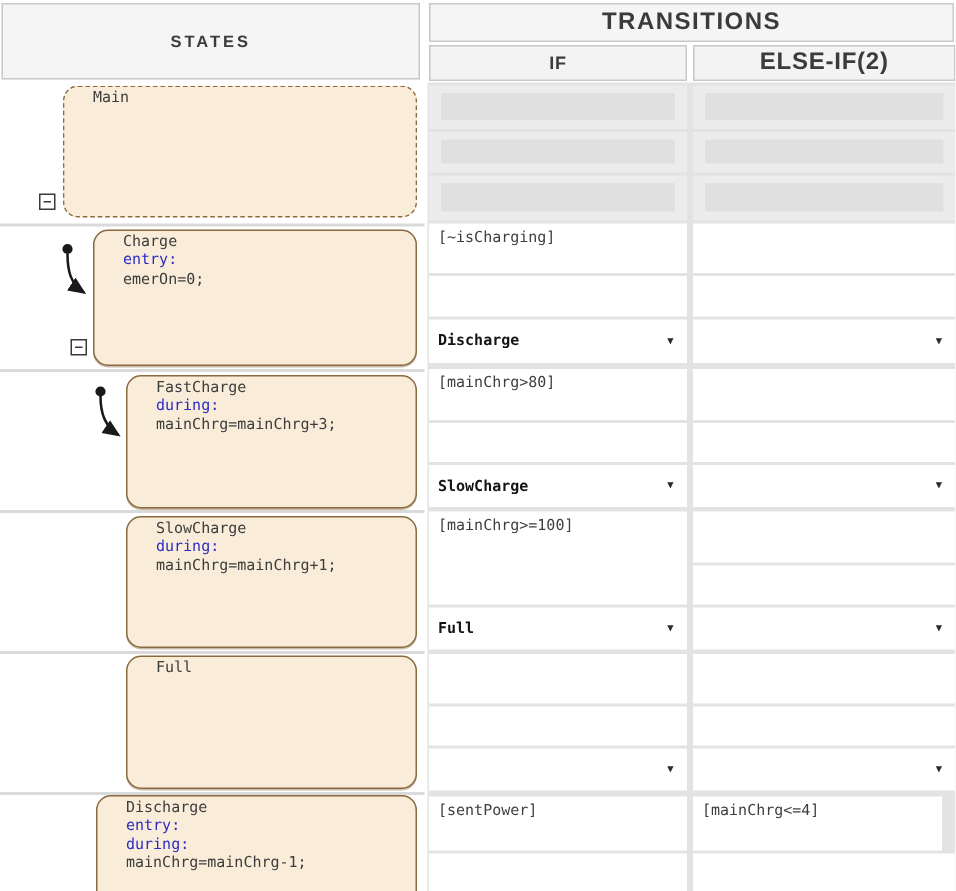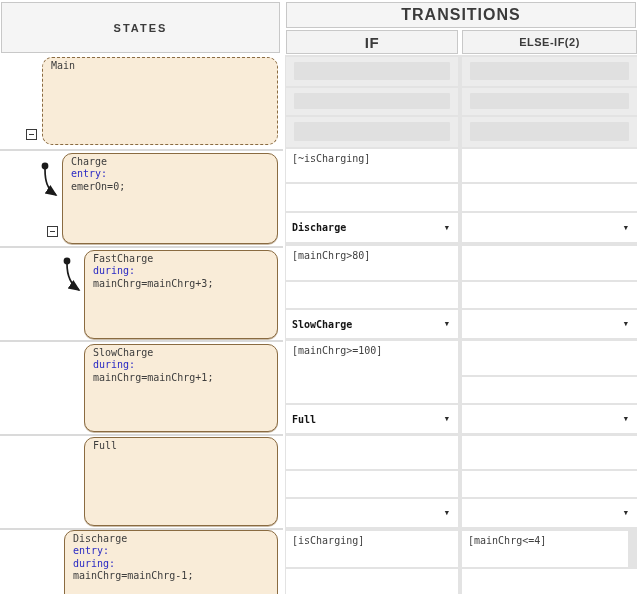--- a/index.html
+++ b/index.html
@@ -9,38 +9,38 @@
     background:#ffffff; font-family:"Liberation Sans", sans-serif;
   }
   
   .hdr {
     position:absolute; background:#f5f5f5; border:1px solid #c8c8c8;
     display:flex; align-items:center; justify-content:center;
     color:#3b3b3b; font-weight:bold;
   }
   #states-header  { left:1px; top:2px; width:279px; height:51px; font-size:11px; letter-spacing:2px; }
   #transitions-header { left:286px; top:2px; width:350px; height:26px; font-size:16px; letter-spacing:1px; }
-  #if-header      { left:286px; top:30px; width:172px; height:24px; font-size:15px; letter-spacing:.5px; background:#f3f3f3; }
-  #elseif-header  { left:462px; top:30px; width:175px; height:24px; font-size:11px; letter-spacing:.5px; background:#f3f3f3; }
+  #if-header      { left:286px; top:30px; width:172px; height:24px; font-size:12px; letter-spacing:.5px; background:#f3f3f3; }
+  #elseif-header  { left:462px; top:30px; width:175px; height:24px; font-size:16px; letter-spacing:.5px; background:#f3f3f3; }
 
   
   #grid-bg { position:absolute; left:285px; top:55px; width:352px; height:539px; background:#e3e3e3; }
   .tcell { position:absolute; background:#ffffff; font-family:"DejaVu Sans Mono","Liberation Mono",monospace; }
   .cond  { color:#3f3f3f; font-size:10px; padding:4px 0 0 6px; }
   .dest  { color:#141414; font-size:10px; font-weight:bold; display:flex; align-items:center; padding-left:6px; }
   .caret { position:absolute; right:9px; top:50%; transform:translateY(-56%); font-size:7px; color:#2b2b2b; cursor:pointer; }
   .dcell { background:#ececec; }
   .dbar  { position:absolute; left:8px; right:8px; top:5px; bottom:6px; background:#e0e0e0; border-radius:1px; }
 
   
   .rowsep { position:absolute; left:0; width:283px; height:2px; background:#dadada; }
   .state {
     position:absolute; background:#f9ecd8; border:1.6px solid #8a6b41; border-radius:10px;
     font-family:"DejaVu Sans Mono","Liberation Mono",monospace; font-size:10px; line-height:12.4px;
-    color:#3d3d3d; padding:2px 8px; box-shadow:0 1px 0 rgba(138,107,65,.45);
+    color:#3d3d3d; padding:2px 19px; box-shadow:0 1px 0 rgba(138,107,65,.45);
   }
   .state.dashed { border-style:dashed; box-shadow:none; }
   .kw { color:#2b2bc4; }
   .collapse {
     position:absolute; width:11px; height:11px; background:#fff; border:1px solid #3a3a3a;
     cursor:pointer;
   }
   .collapse::after {
     content:""; position:absolute; left:2px; right:2px; top:4px; height:1px; background:#3a3a3a;
   }
@@ -122,21 +122,21 @@
   <div class="tcell cond" style="left:462px;top:471px;width:175px;height:26px;"></div>
   <div class="tcell dest" style="left:286px;top:499px;width:172px;height:28px;">
     <span></span>
     <span class="caret">▼</span>
   </div>
   <div class="tcell dest" style="left:462px;top:499px;width:175px;height:28px;">
     <span></span>
     <span class="caret">▼</span>
   </div>
 
-  <div class="tcell cond" style="left:286px;top:531px;width:172px;height:36px;">[isCharging]</div>
+  <div class="tcell cond" style="left:286px;top:531px;width:172px;height:36px;">[sentPower]</div>
   <div class="tcell cond" style="left:462px;top:531px;width:166px;height:36px;">[mainChrg&lt;=4]</div>
   <div class="tcell cond" style="left:286px;top:569px;width:172px;height:26px;"></div>
   <div class="tcell cond" style="left:462px;top:569px;width:175px;height:26px;"></div>
 
   <div class="rowsep" style="top:149px;"></div>
   <div class="rowsep" style="top:246px;"></div>
   <div class="rowsep" style="top:340px;"></div>
   <div class="rowsep" style="top:434px;"></div>
   <div class="rowsep" style="top:528px;"></div>
 

